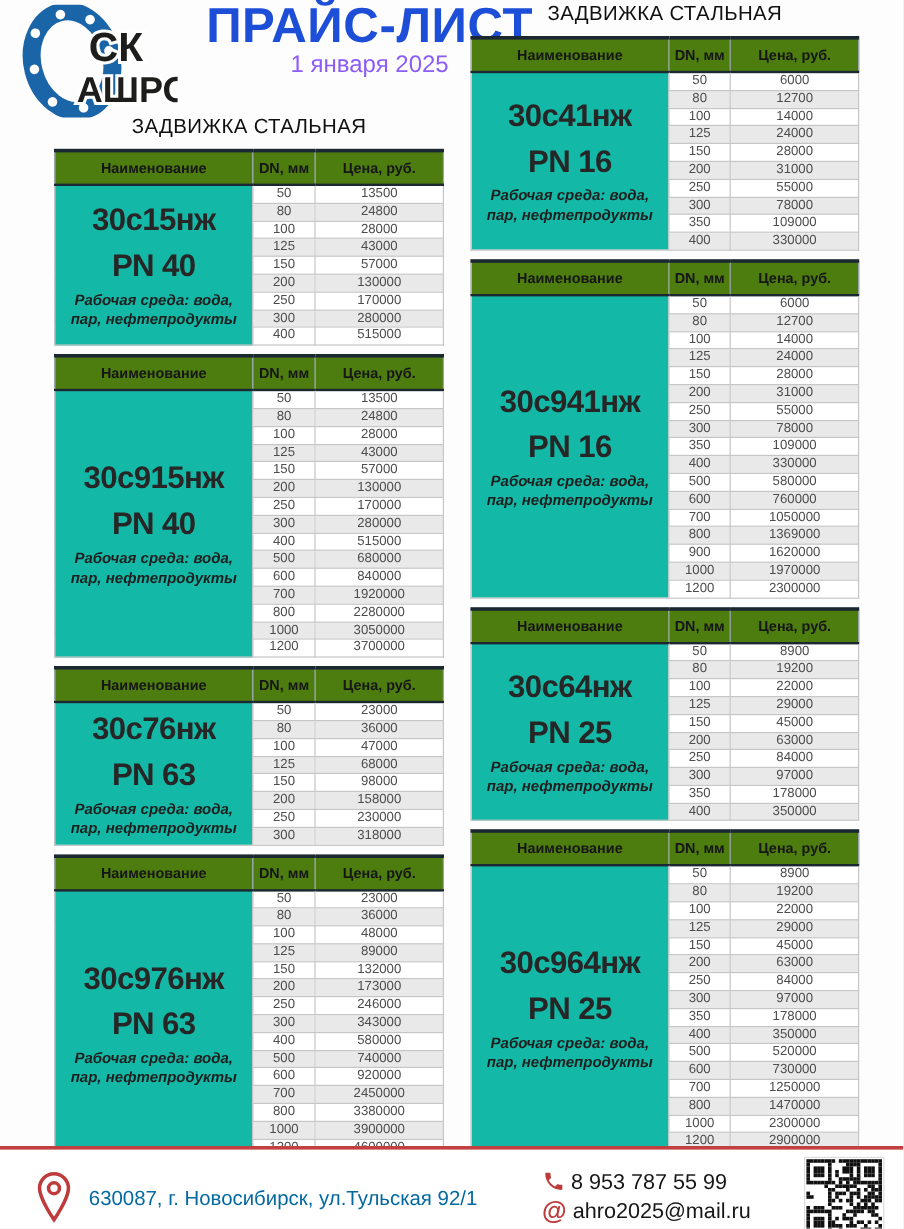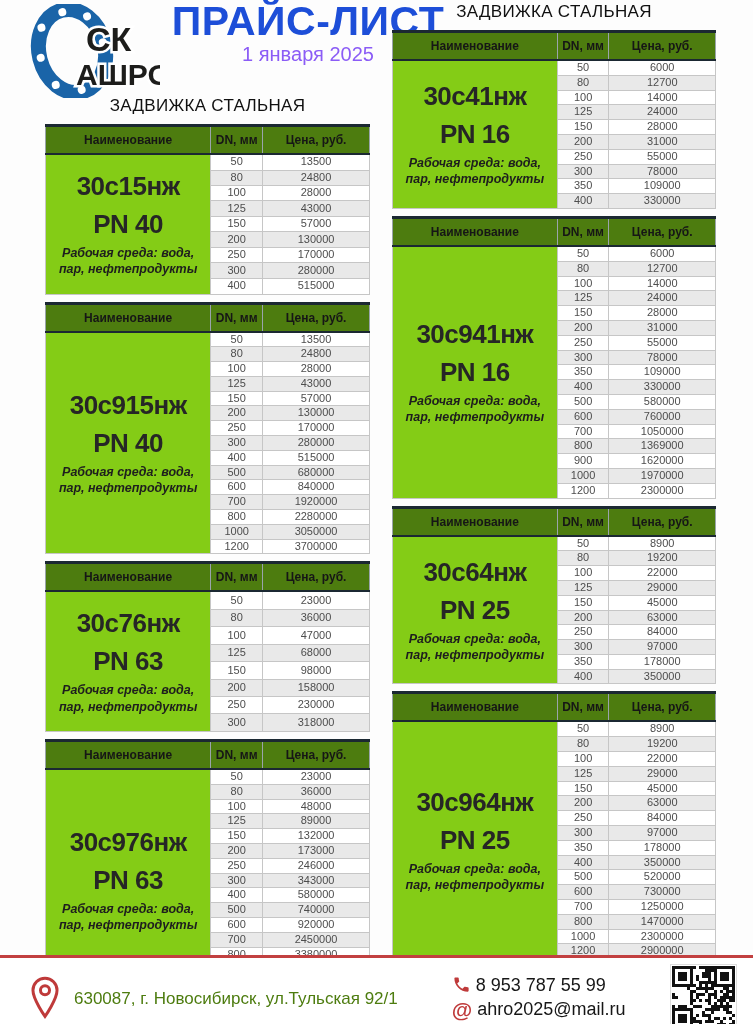--- a/index.html
+++ b/index.html
@@ -1,20 +1,20 @@
 <!DOCTYPE html>
 <html><head>
 <meta charset="utf-8">
 <style>
   html,body{margin:0;padding:0;background:#e8e8e8;}
   .page{position:relative;width:753px;height:1024px;background:#fdfdfd;overflow:hidden;
         font-family:"Liberation Sans",sans-serif;margin:0 auto;}
 
   
-  .logo{position:absolute;left:20px;top:4px;width:140px;height:94px;}
+  .logo{position:absolute;left:8px;top:4px;width:140px;height:94px;}
   .title-block{position:absolute;left:148px;top:0px;width:320px;text-align:center;}
   .title{font-size:41px;font-weight:bold;color:#1d4ed8;letter-spacing:.5px;line-height:1.05;}
   .date{font-size:20px;color:#8b5cf6;margin-top:0px;}
 
   
   .col{position:absolute;width:325px;}
   .col-left{left:45px;top:96px;}
   .col-right{left:392px;top:2px;width:324px;}
   .section-title{text-align:center;font-weight:normal;font-size:17px;color:#101010;
                  letter-spacing:.3px;margin-bottom:8px;}
@@ -22,33 +22,33 @@
   
   table.ptable{width:100%;border-collapse:collapse;table-layout:fixed;margin-bottom:7px;
                background:#fff;border:1px solid #b3b3b3;}
   table.ptable th{background:#4d7c0f;border-top:3px solid #1b2832;border-bottom:2px solid #1b2832;
                   border-left:1px solid #9aa4ab;border-right:1px solid #9aa4ab;
                   font-size:12px;color:#161616;padding:6px 2px;font-weight:bold;}
   table.ptable td{border:1px solid #c6c6c6;}
   td.num{height:13.8px;line-height:13.8px;font-size:11px;color:#4d4d4d;text-align:center;
          padding:0;overflow:hidden;white-space:nowrap;}
   tbody tr:nth-child(even) td.num{background:#e9e9e9;}
-  td.prod{background:#84cc16;vertical-align:middle;text-align:center;padding:16px 8px;}
+  td.prod{background:#14b8a6;vertical-align:middle;text-align:center;padding:0 8px;}
   .model{font-size:26px;font-weight:bold;color:#262626;letter-spacing:-.5px;}
   .pn{font-size:26px;font-weight:bold;color:#262626;margin-top:7px;letter-spacing:-.5px;}
   .medium{font-size:12.5px;font-weight:bold;font-style:italic;color:#1e1e1e;
           margin-top:5px;line-height:1.3;}
 
   
   .footer{position:absolute;left:0;top:955px;width:753px;height:69px;background:#fff;}
   .footer-rule{border-top:3px solid #c24040;width:100%;}
   .footer-content{display:flex;align-items:center;padding:6px 16px 0 28px;box-sizing:border-box;}
   .contact-left{display:flex;align-items:center;gap:12px;}
   .contact-text .l1{font-size:17px;font-weight:bold;color:#161616;}
-  .contact-text .l2{font-size:17px;color:#4d7c0f;margin-top:3px;}
+  .contact-text .l2{font-size:17px;color:#0369a1;margin-top:3px;}
   .contact-right{display:flex;flex-direction:column;gap:3px;margin-left:54px;}
   .cr-row{display:flex;gap:5px;font-size:18px;color:#161616;}
   .at-icon{color:#bf3a3a;font-size:21px;font-weight:bold;line-height:1;}
   #qr{margin-left:auto;display:grid;grid-template-columns:repeat(21,3px);
       grid-template-rows:repeat(21,3px);background:#fff;padding:1px;border:1px solid #ddd;}
   #qr .m{width:3px;height:3px;}
   #qr .d{background:#111;}
 </style>
 </head>
 <body>

